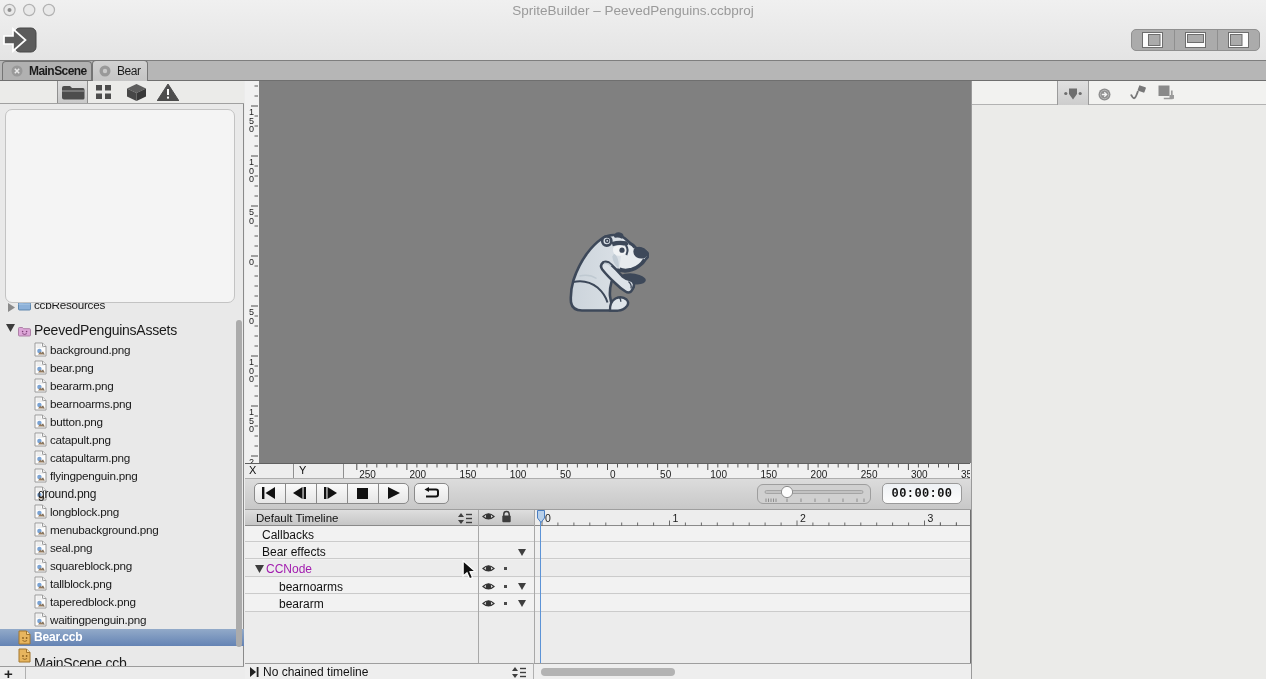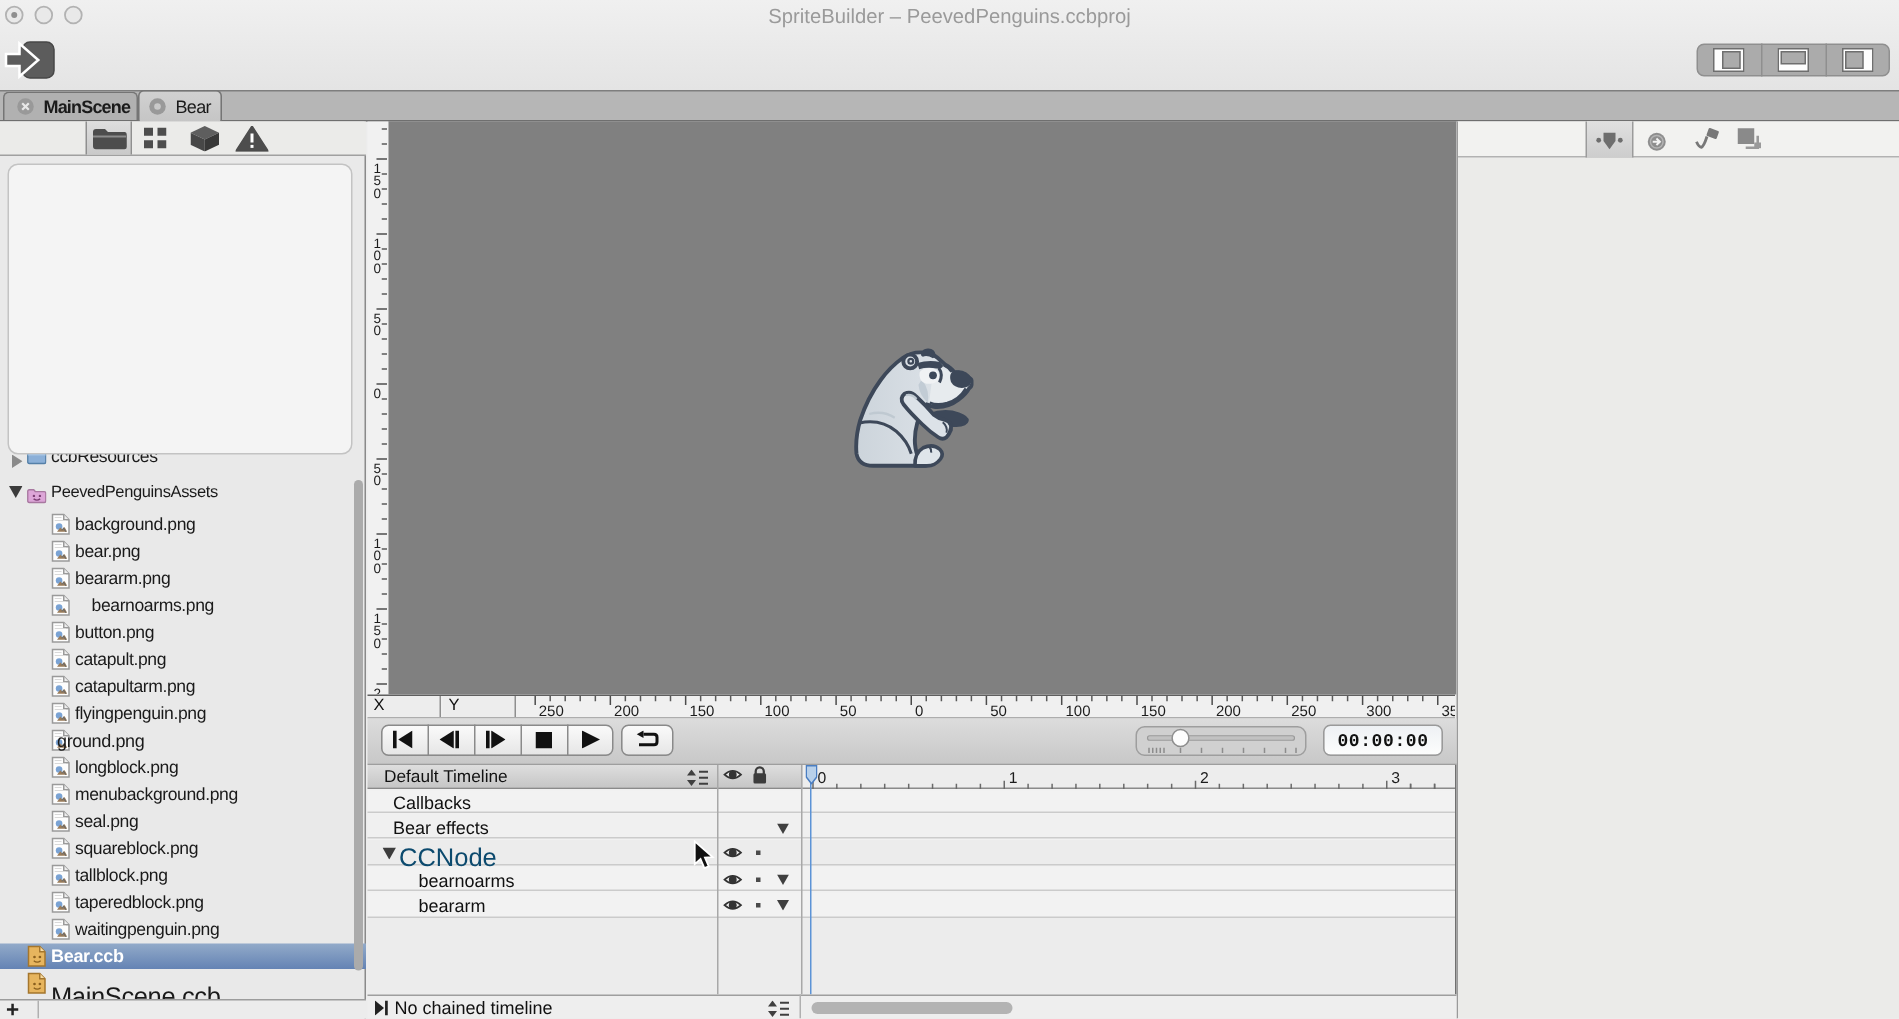--- a/index.html
+++ b/index.html
@@ -93,21 +93,21 @@
 <div style="position:absolute;left:0px;top:317px;width:236px;height:18px">
       <svg style="position:absolute;left:6px;top:7px" width="9" height="8">
       <polygon points="0,0 9,0 4.5,8" fill="#3c3c3c"></polygon>
     </svg>
       <div style="position:absolute;left:18px;top:6px"><svg width="13" height="11" viewBox="0 0 13 11">
         <path d="M0.5 2.5 q0-1 1-1 h3 l1 1.2 h6 q1 0 1 1 V9 q0 1-1 1 h-10 q-1 0-1-1 Z" fill="#dda6d8" stroke="#a878a0" stroke-width="0.9"></path>
         <circle cx="4.6" cy="5.6" r="0.8" fill="#7c3f74"></circle>
         <circle cx="8.6" cy="5.6" r="0.8" fill="#7c3f74"></circle>
         <path d="M4.4 7.6 q2.2 1.7 4.4 0" fill="none" stroke="#7c3f74" stroke-width="0.9"></path>
       </svg></div>
-      <div style="position:absolute;left:34px;top:5px;font-size:11px;letter-spacing:-0.25px;color:#1a1a1a">PeevedPenguinsAssets</div>
+      <div style="position:absolute;left:34px;top:5px;font-size:14px;letter-spacing:-0.25px;color:#1a1a1a">PeevedPenguinsAssets</div>
   </div>
 <div style="position:absolute;left:0px;top:341px;width:208px;height:18px">
       <div style="position:absolute;left:34px;top:1px"><svg width="13" height="15" viewBox="0 0 13 15">
         <path d="M1 1 h7.5 L12 4.5 V14 H1 Z" fill="#fdfdfd" stroke="#9a9a9a" stroke-width="1"></path>
         <path d="M8.5 1 L8.5 4.5 H12" fill="#eeeeee" stroke="#9a9a9a" stroke-width="1"></path>
         <g stroke="#d8d8d8" stroke-width="0.8">
           <line x1="2.5" y1="3" x2="7" y2="3"></line>
           <line x1="2.5" y1="5" x2="10" y2="5"></line>
         </g>
         <circle cx="5.4" cy="9" r="2.2" fill="#7aa3d4"></circle>
@@ -149,21 +149,21 @@
         <path d="M1 1 h7.5 L12 4.5 V14 H1 Z" fill="#fdfdfd" stroke="#9a9a9a" stroke-width="1"></path>
         <path d="M8.5 1 L8.5 4.5 H12" fill="#eeeeee" stroke="#9a9a9a" stroke-width="1"></path>
         <g stroke="#d8d8d8" stroke-width="0.8">
           <line x1="2.5" y1="3" x2="7" y2="3"></line>
           <line x1="2.5" y1="5" x2="10" y2="5"></line>
         </g>
         <circle cx="5.4" cy="9" r="2.2" fill="#7aa3d4"></circle>
         <path d="M4 12.5 l2.2-2.8 1.5 1.4 1.3-1.8 1.8 3.2 z" fill="#9a7c5a"></path>
         <path d="M7.2 11.5 l1.2-1.4 1.5 2.4" fill="none" stroke="#6a6a6a" stroke-width="0.7"></path>
       </svg></div>
-      <div style="position:absolute;left:61px;top:2px;font-size:11.7px;letter-spacing:-0.25px;color:#1a1a1a">bearnoarms.png</div>
+      <div style="position:absolute;left:50px;top:2px;font-size:11.7px;letter-spacing:-0.25px;color:#1a1a1a">bearnoarms.png</div>
   </div>
 <div style="position:absolute;left:0px;top:413px;width:236px;height:18px">
       <div style="position:absolute;left:34px;top:1px"><svg width="13" height="15" viewBox="0 0 13 15">
         <path d="M1 1 h7.5 L12 4.5 V14 H1 Z" fill="#fdfdfd" stroke="#9a9a9a" stroke-width="1"></path>
         <path d="M8.5 1 L8.5 4.5 H12" fill="#eeeeee" stroke="#9a9a9a" stroke-width="1"></path>
         <g stroke="#d8d8d8" stroke-width="0.8">
           <line x1="2.5" y1="3" x2="7" y2="3"></line>
           <line x1="2.5" y1="5" x2="10" y2="5"></line>
         </g>
         <circle cx="5.4" cy="9" r="2.2" fill="#7aa3d4"></circle>
@@ -337,21 +337,21 @@
       <div style="position:absolute;left:34px;top:1px;font-size:12px;letter-spacing:-0.2px;color:#fff;font-weight:bold">Bear.ccb</div>
   </div>
 <div style="position:absolute;left:0px;top:647px;width:236px;height:18px">
       <div style="position:absolute;left:18px;top:1px"><svg width="13" height="15" viewBox="0 0 13 15">
         <path d="M1 1 h7.5 L12 4.5 V14 H1 Z" fill="#e7b55e" stroke="#a4762d" stroke-width="1"></path>
         <path d="M8.5 1 L8.5 4.5 H12" fill="#f7dca4" stroke="#a4762d" stroke-width="1"></path>
         <circle cx="5" cy="8" r="0.9" fill="#8a5f1e"></circle>
         <circle cx="8.6" cy="8" r="0.9" fill="#8a5f1e"></circle>
         <path d="M4.5 10.5 q2.3 1.8 4.6 0" fill="none" stroke="#8a5f1e" stroke-width="0.9"></path>
       </svg></div>
-      <div style="position:absolute;left:34px;top:8px;font-size:17px;letter-spacing:-0.25px;color:#1a1a1a">MainScene.ccb</div>
+      <div style="position:absolute;left:34px;top:8px;font-size:14px;letter-spacing:-0.25px;color:#1a1a1a">MainScene.ccb</div>
   </div>
 
 <div class="abs" style="left:236px;top:320px;width:6px;height:327px;background:#ababab;border-radius:3px"></div>
 
 <div class="abs" style="left:0;top:666px;width:244px;height:13px;background:#ececec;border-top:1px solid #9c9c9c"></div>
 <div class="abs" style="left:4px;top:665px;font-size:15px;font-weight:bold;color:#222">+</div>
 <div class="abs" style="left:25px;top:667px;width:1px;height:12px;background:#b0b0b0"></div>
 
 <svg class="abs" style="left:245px;top:81px;background:#f1f1f1" width="14" height="382">
     <line x1="6" y1="25" x2="13" y2="25" stroke="#4c4c4c" stroke-width="1"></line>
@@ -684,21 +684,21 @@
 <div class="abs" style="left:245px;top:595px;width:725px;height:16.5px;background:#f2f2f2;border-bottom:1px solid #cbcbcb"></div>
 <div class="abs" style="left:245px;top:612px;width:725px;height:51px;background:#ececec"></div>
 <div class="abs" style="left:262px;top:528px;font-size:12px;color:#111">Callbacks</div>
 <div class="abs" style="left:262px;top:545px;font-size:12px;color:#111">Bear effects</div>
 <svg style="position:absolute;left:518px;top:549px" width="8" height="7">
     <polygon points="0,0 8,0 4.0,7" fill="#3f3f3f"></polygon>
   </svg>
 <svg class="abs" style="left:255px;top:565px" width="9" height="8">
     <polygon points="0,0 9,0 4.5,8" fill="#3c3c3c"></polygon>
   </svg>
-<div class="abs" style="left:266px;top:562px;font-size:17px;color:#0c4a6e">CCNode</div>
+<div class="abs" style="left:266px;top:562px;font-size:12px;color:#a21caf">CCNode</div>
 <svg style="position:absolute;left:482px;top:564px" width="13" height="9" viewBox="0 0 13 8.5">
     <g fill="none" stroke="#333">
       <path d="M1 4.2 Q6.5 -0.8 12 4.2 Q6.5 9.2 1 4.2 Z" stroke-width="1.2" fill="#ededed"></path>
       <circle cx="6.5" cy="4.2" r="2.6" fill="#333" stroke="none"></circle>
     </g>
   </svg>
 <div style="position:absolute;left:504px;top:567px;width:3px;height:3px;background:#4a4a4a"></div>
 <div class="abs" style="left:279px;top:579.5px;font-size:12px;color:#111">bearnoarms</div>
 <svg style="position:absolute;left:482px;top:582px" width="13" height="9" viewBox="0 0 13 8.5">
     <g fill="none" stroke="#333">

